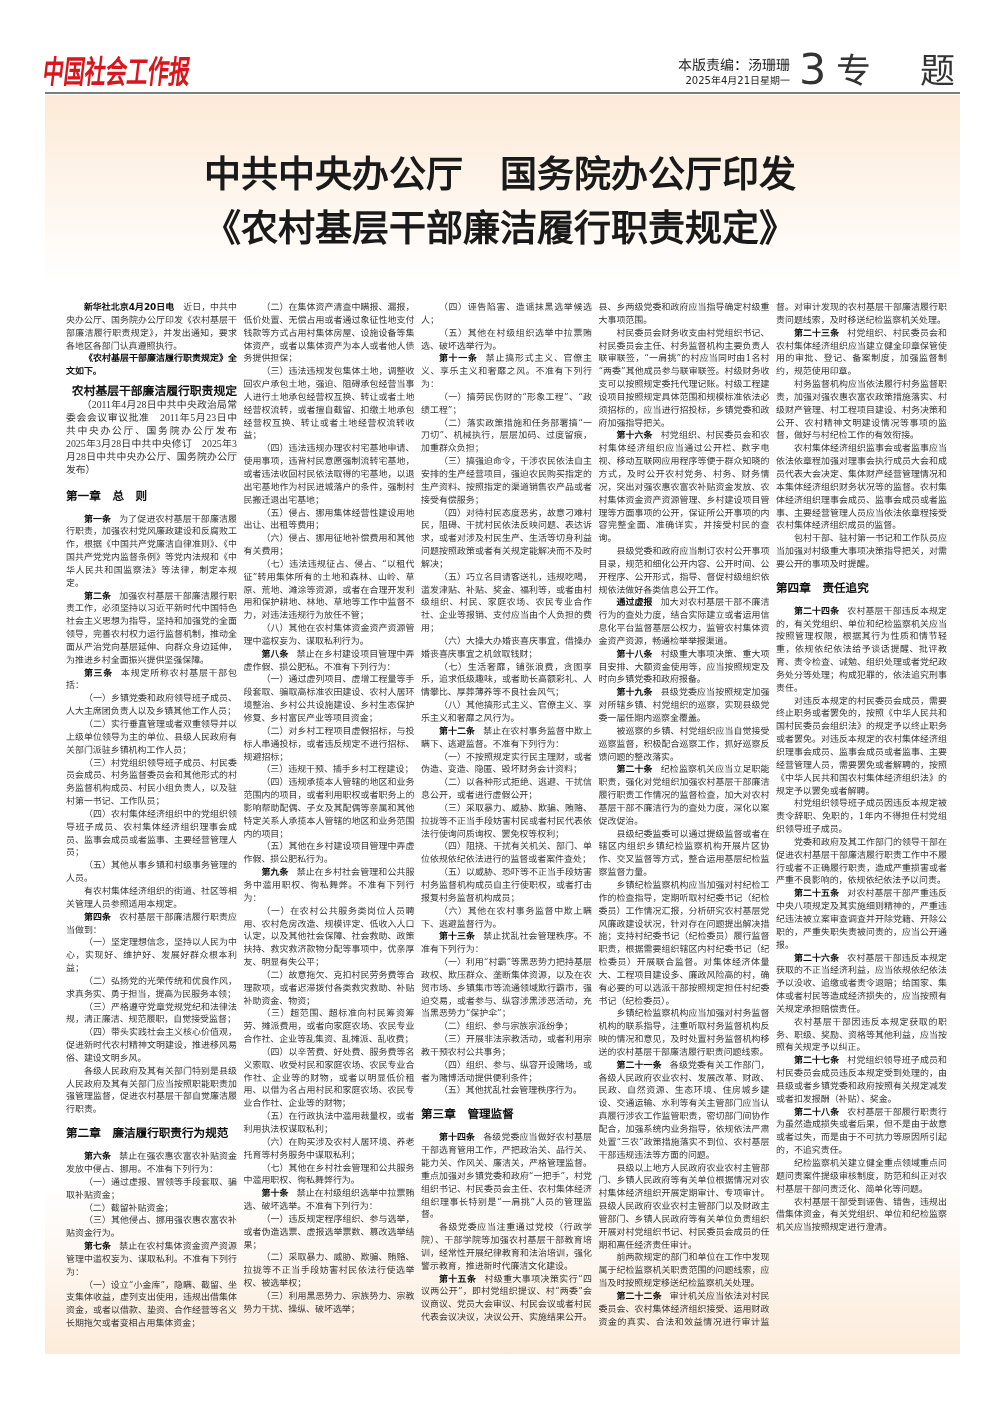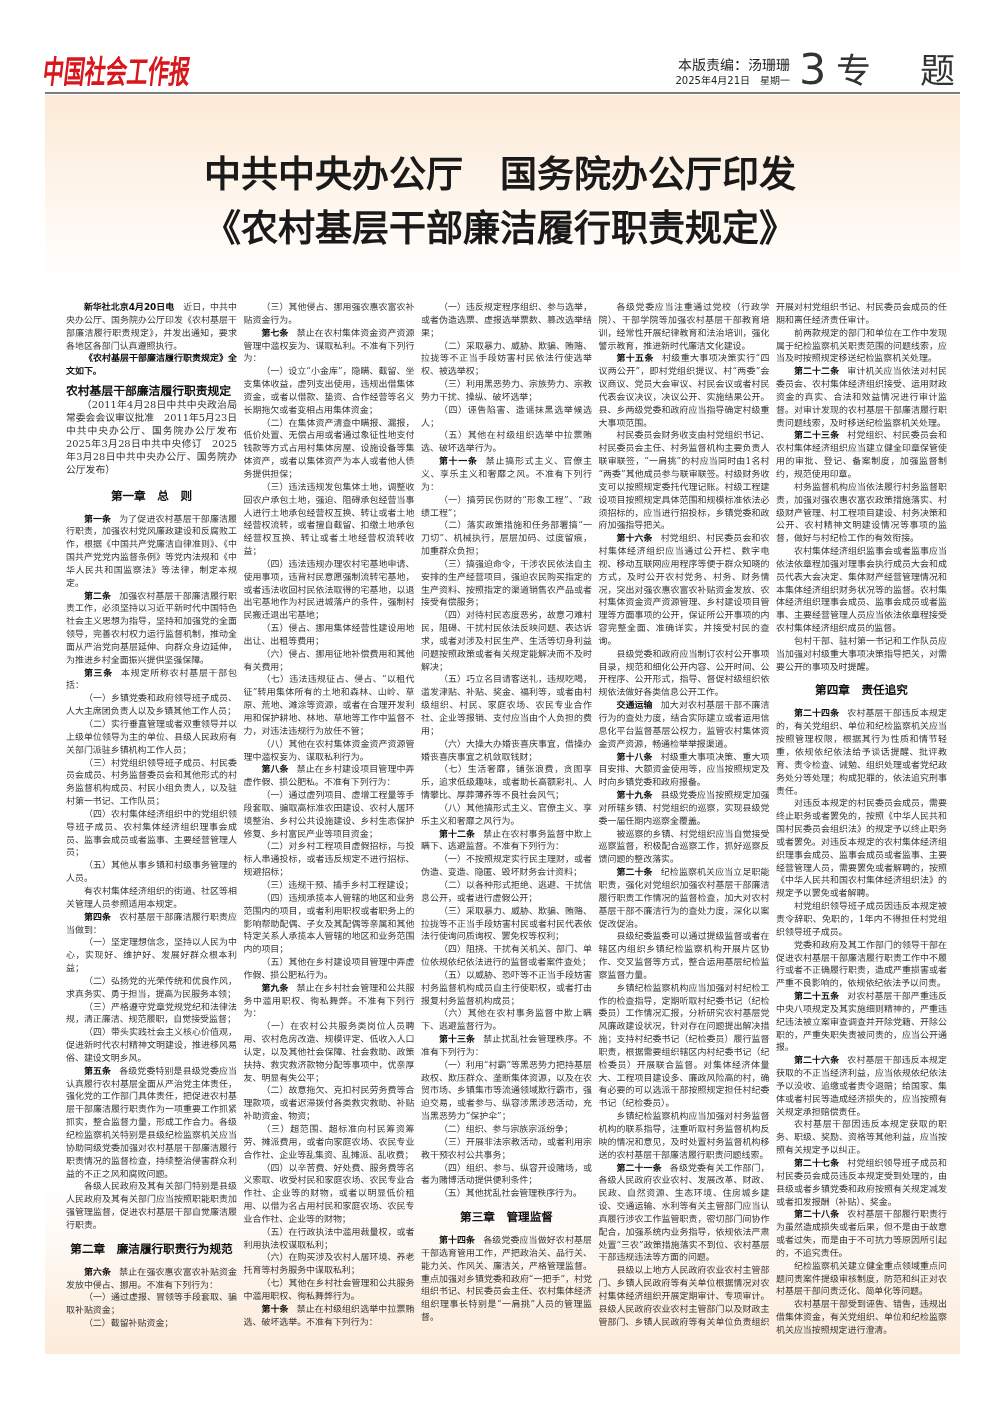--- a/index.html
+++ b/index.html
@@ -2,44 +2,44 @@
 <html lang="zh-CN"><head>
 <meta charset="utf-8">
 <style>
   html, body { margin:0; padding:0; }
   body { width:1000px; height:1410px; background:#ffffff; position:relative; overflow:hidden; font-family:"DejaVu Serif", serif; }
 
   
   .logo { position:absolute; left:46px; top:47px; font-family:"DejaVu Serif", serif; font-size:21px; font-weight:bold; color:#d8161b; letter-spacing:0; transform:scaleY(1.5) skewX(-10deg); transform-origin:left top; white-space:nowrap; }
   .editor { position:absolute; right:210px; top:54px; font-family:"DejaVu Sans", sans-serif; font-size:14px; color:#222; white-space:nowrap; }
   .issue-date { position:absolute; right:210px; top:72px; font-family:"DejaVu Sans", sans-serif; font-size:10px; color:#222; white-space:nowrap; }
-  .issue-date .wd { margin-left:10px; }
+  .issue-date .wd { }
   .page-num { position:absolute; left:799px; top:46px; font-family:"DejaVu Sans", sans-serif; font-size:43px; line-height:46px; color:#333; font-weight:normal; }
   .sec-char { position:absolute; top:51px; font-family:"DejaVu Sans", sans-serif; font-size:35px; line-height:40px; color:#333; font-weight:normal; }
   .rule { position:absolute; left:45px; top:92px; width:915px; height:2px; background:#7d7d7d; }
 
   
   .panel { position:absolute; left:45px; top:95px; width:915px; height:1259px;
     background:linear-gradient(to bottom, #fcead6 0px, #fdf2e6 70px, #fffaf5 140px, #ffffff 190px, #ffffff 1090px, #fef8f2 1160px, #fdf0e3 1215px, #fcebda 1259px); }
 
   
   .headline { position:absolute; left:0; width:1000px; text-align:center; font-family:"DejaVu Sans", sans-serif; font-weight:900; font-size:37px; line-height:42px; color:#1a1a1a; white-space:nowrap; }
   .hl1 { top:154px; }
   .hl2 { top:208px; }
 
   
   .cols { position:absolute; left:66px; top:301px; width:881px; height:1037px;
     column-count:5; column-gap:6.5px; column-fill:auto; overflow:hidden;
     font-family:"DejaVu Serif", serif; font-size:8.95px; line-height:12.85px; color:#353535; text-align:justify; }
   .cols p { margin:0; text-indent:2em; }
   .dateline { font-family:"DejaVu Sans", sans-serif; font-weight:bold; color:#111; margin-right:1em; }
   .note { font-family:"DejaVu Sans", sans-serif; font-weight:bold; color:#111; }
-  .reg-title { text-align:left; text-indent:0 !important; font-family:"DejaVu Sans", sans-serif; font-weight:bold; font-size:11.8px; line-height:16px; margin-top:5px !important; color:#111; white-space:nowrap; }
-  .reg-history { font-size:9.8px; line-height:12.9px; text-indent:1.6em !important; margin-bottom:3px !important; color:#333; }
-  .chap { text-align:center; font-family:"DejaVu Sans", sans-serif; font-weight:bold; font-size:11.6px; line-height:16px; margin:9px 0 9px; color:#111; break-after:avoid; white-space:nowrap; }
+  .reg-title { text-align:right; text-indent:0 !important; font-family:"DejaVu Sans", sans-serif; font-weight:bold; font-size:11.8px; line-height:16px; margin-top:5px !important; color:#111; white-space:nowrap; }
+  .reg-history { font-size:9.8px; line-height:12.9px; text-indent:1.6em !important; margin-bottom:3px !important; color:#333;font-family:Liberation Serif, serif; }
+  .chap { font-family:"DejaVu Sans", sans-serif; font-weight:bold; font-size:11.6px; line-height:16px; margin:9px 0 9px; color:#111; break-after:avoid; white-space:nowrap; }
   .chap.first { margin-top:11px; }
   .lbl { font-family:"DejaVu Sans", sans-serif; font-weight:bold; color:#111; margin-right:0.9em; }
   section, .art { display:block; }
 </style>
 </head>
 <body>
 
 <div class="logo">中国社会工作报</div>
 <div class="editor">本版责编：汤珊珊</div>
 <div class="issue-date">
@@ -82,21 +82,20 @@
       <p>有农村集体经济组织的街道、社区等相关管理人员参照适用本规定。</p>
     </div>
     <div class="art">
       <p><b class="lbl">第四条</b><span>农村基层干部廉洁履行职责应当做到：</span></p>
       <p>（一）坚定理想信念，坚持以人民为中心，实现好、维护好、发展好群众根本利益；</p>
       <p>（二）弘扬党的光荣传统和优良作风，求真务实、勇于担当，提高为民服务本领；</p>
       <p>（三）严格遵守党章党规党纪和法律法规，清正廉洁、规范履职，自觉接受监督；</p>
       <p>（四）带头实践社会主义核心价值观，促进新时代农村精神文明建设，推进移风易俗、建设文明乡风。</p>
     </div>
     <div class="art">
-      <p><b class="lbl">第五条</b><span>各级党委特别是县级党委应当认真履行农村基层全面从严治党主体责任，强化党的工作部门具体责任，把促进农村基层干部廉洁履行职责作为一项重要工作抓紧抓实，整合监督力量，形成工作合力。各级纪检监察机关特别是县级纪检监察机关应当协助同级党委加强对农村基层干部廉洁履行职责情况的监督检查，持续整治侵害群众利益的不正之风和腐败问题。</span></p>
       <p>各级人民政府及其有关部门特别是县级人民政府及其有关部门应当按照职能职责加强管理监督，促进农村基层干部自觉廉洁履行职责。</p>
     </div>
   </section>
 
   <section>
     <div class="chap">第二章　廉洁履行职责行为规范</div>
 
     <div class="art">
       <p><b class="lbl">第六条</b><span>禁止在强农惠农富农补贴资金发放中侵占、挪用。不准有下列行为：</span></p>
       <p>（一）通过虚报、冒领等手段套取、骗取补贴资金；</p>
@@ -179,21 +178,21 @@
     </div>
     <div class="art">
       <p><b class="lbl">第十五条</b><span>村级重大事项决策实行“四议两公开”，即村党组织提议、村“两委”会议商议、党员大会审议、村民会议或者村民代表会议决议，决议公开、实施结果公开。县、乡两级党委和政府应当指导确定村级重大事项范围。</span></p>
       <p>村民委员会财务收支由村党组织书记、村民委员会主任、村务监督机构主要负责人联审联签，“一肩挑”的村应当同时由1名村“两委”其他成员参与联审联签。村级财务收支可以按照规定委托代理记账。村级工程建设项目按照规定具体范围和规模标准依法必须招标的，应当进行招投标，乡镇党委和政府加强指导把关。</p>
     </div>
     <div class="art">
       <p><b class="lbl">第十六条</b><span>村党组织、村民委员会和农村集体经济组织应当通过公开栏、数字电视、移动互联网应用程序等便于群众知晓的方式，及时公开农村党务、村务、财务情况，突出对强农惠农富农补贴资金发放、农村集体资金资产资源管理、乡村建设项目管理等方面事项的公开，保证所公开事项的内容完整全面、准确详实，并接受村民的查询。</span></p>
       <p>县级党委和政府应当制订农村公开事项目录，规范和细化公开内容、公开时间、公开程序、公开形式，指导、督促村级组织依规依法做好各类信息公开工作。</p>
     </div>
     <div class="art">
-      <p><b class="lbl">交通运输</b><span>加大对农村基层干部不廉洁行为的查处力度，结合实际建立或者运用信息化平台监督基层公权力，监管农村集体资金资产资源，畅通检举举报渠道。</span></p>
+      <p><b class="lbl">通过虚报</b><span>加大对农村基层干部不廉洁行为的查处力度，结合实际建立或者运用信息化平台监督基层公权力，监管农村集体资金资产资源，畅通检举举报渠道。</span></p>
     </div>
     <div class="art">
       <p><b class="lbl">第十八条</b><span>村级重大事项决策、重大项目安排、大额资金使用等，应当按照规定及时向乡镇党委和政府报备。</span></p>
     </div>
     <div class="art">
       <p><b class="lbl">第十九条</b><span>县级党委应当按照规定加强对所辖乡镇、村党组织的巡察，实现县级党委一届任期内巡察全覆盖。</span></p>
       <p>被巡察的乡镇、村党组织应当自觉接受巡察监督，积极配合巡察工作，抓好巡察反馈问题的整改落实。</p>
     </div>
     <div class="art">
       <p><b class="lbl">第二十条</b><span>纪检监察机关应当立足职能职责，强化对党组织加强农村基层干部廉洁履行职责工作情况的监督检查，加大对农村基层干部不廉洁行为的查处力度，深化以案促改促治。</span></p>

